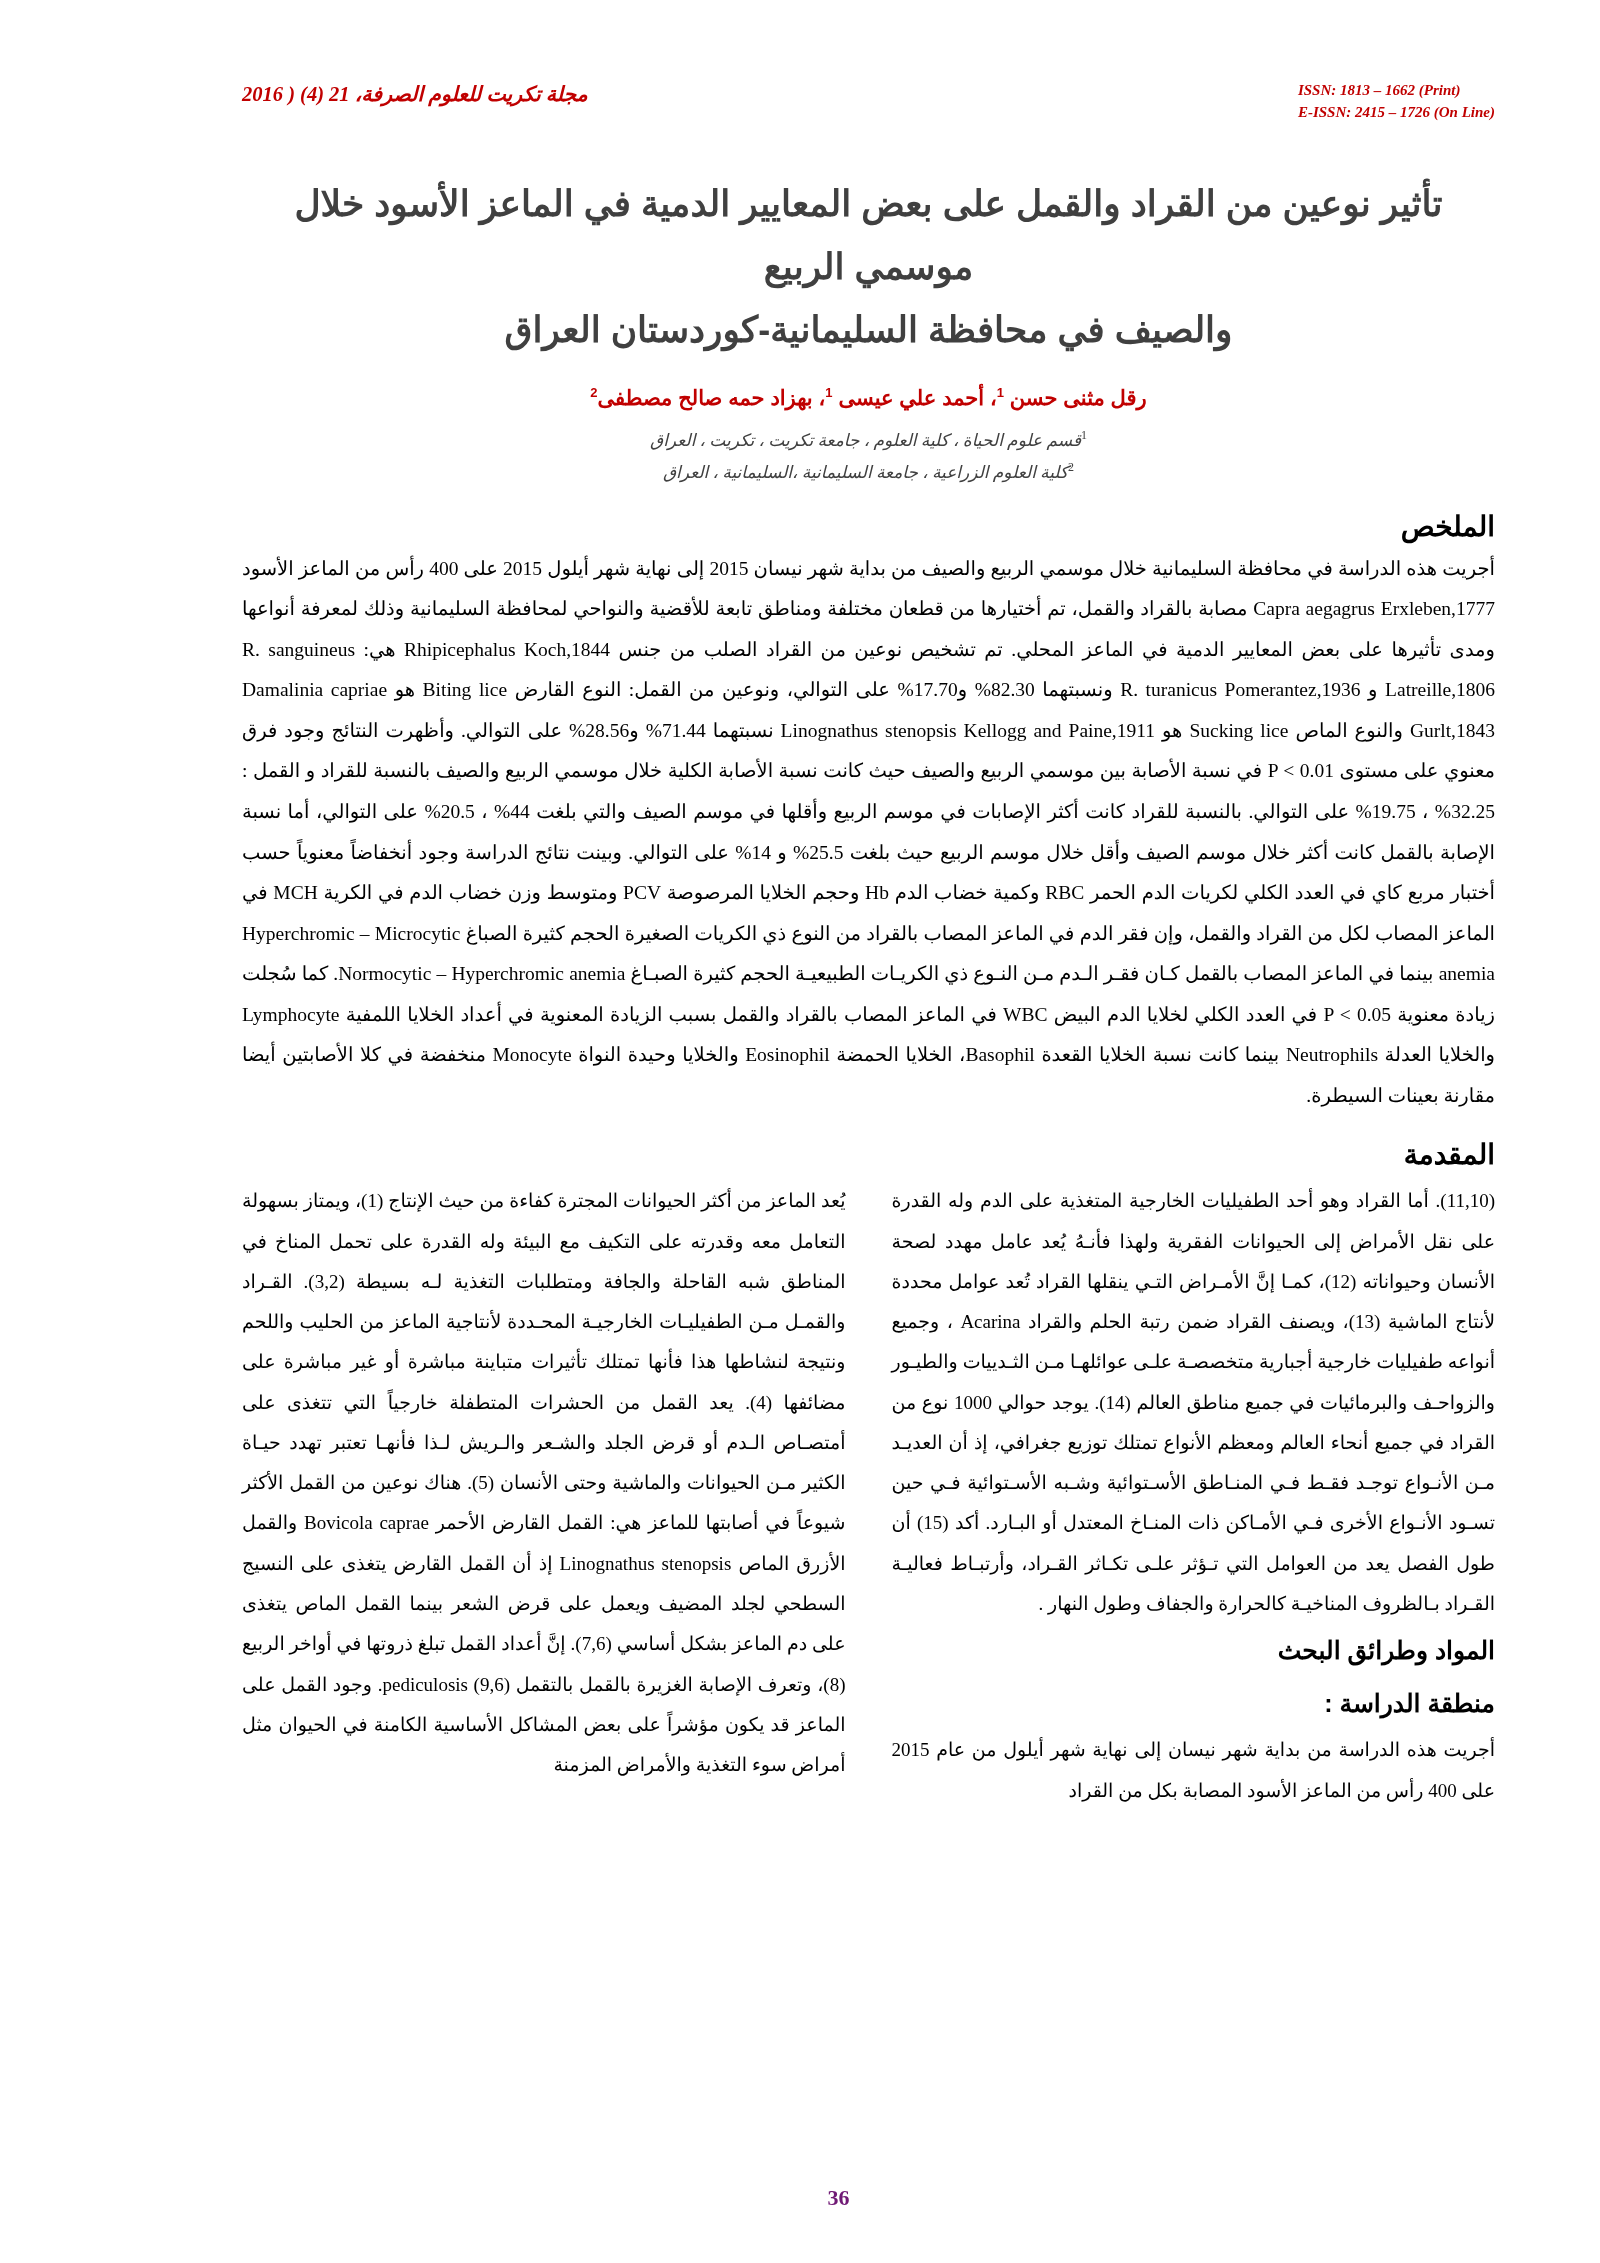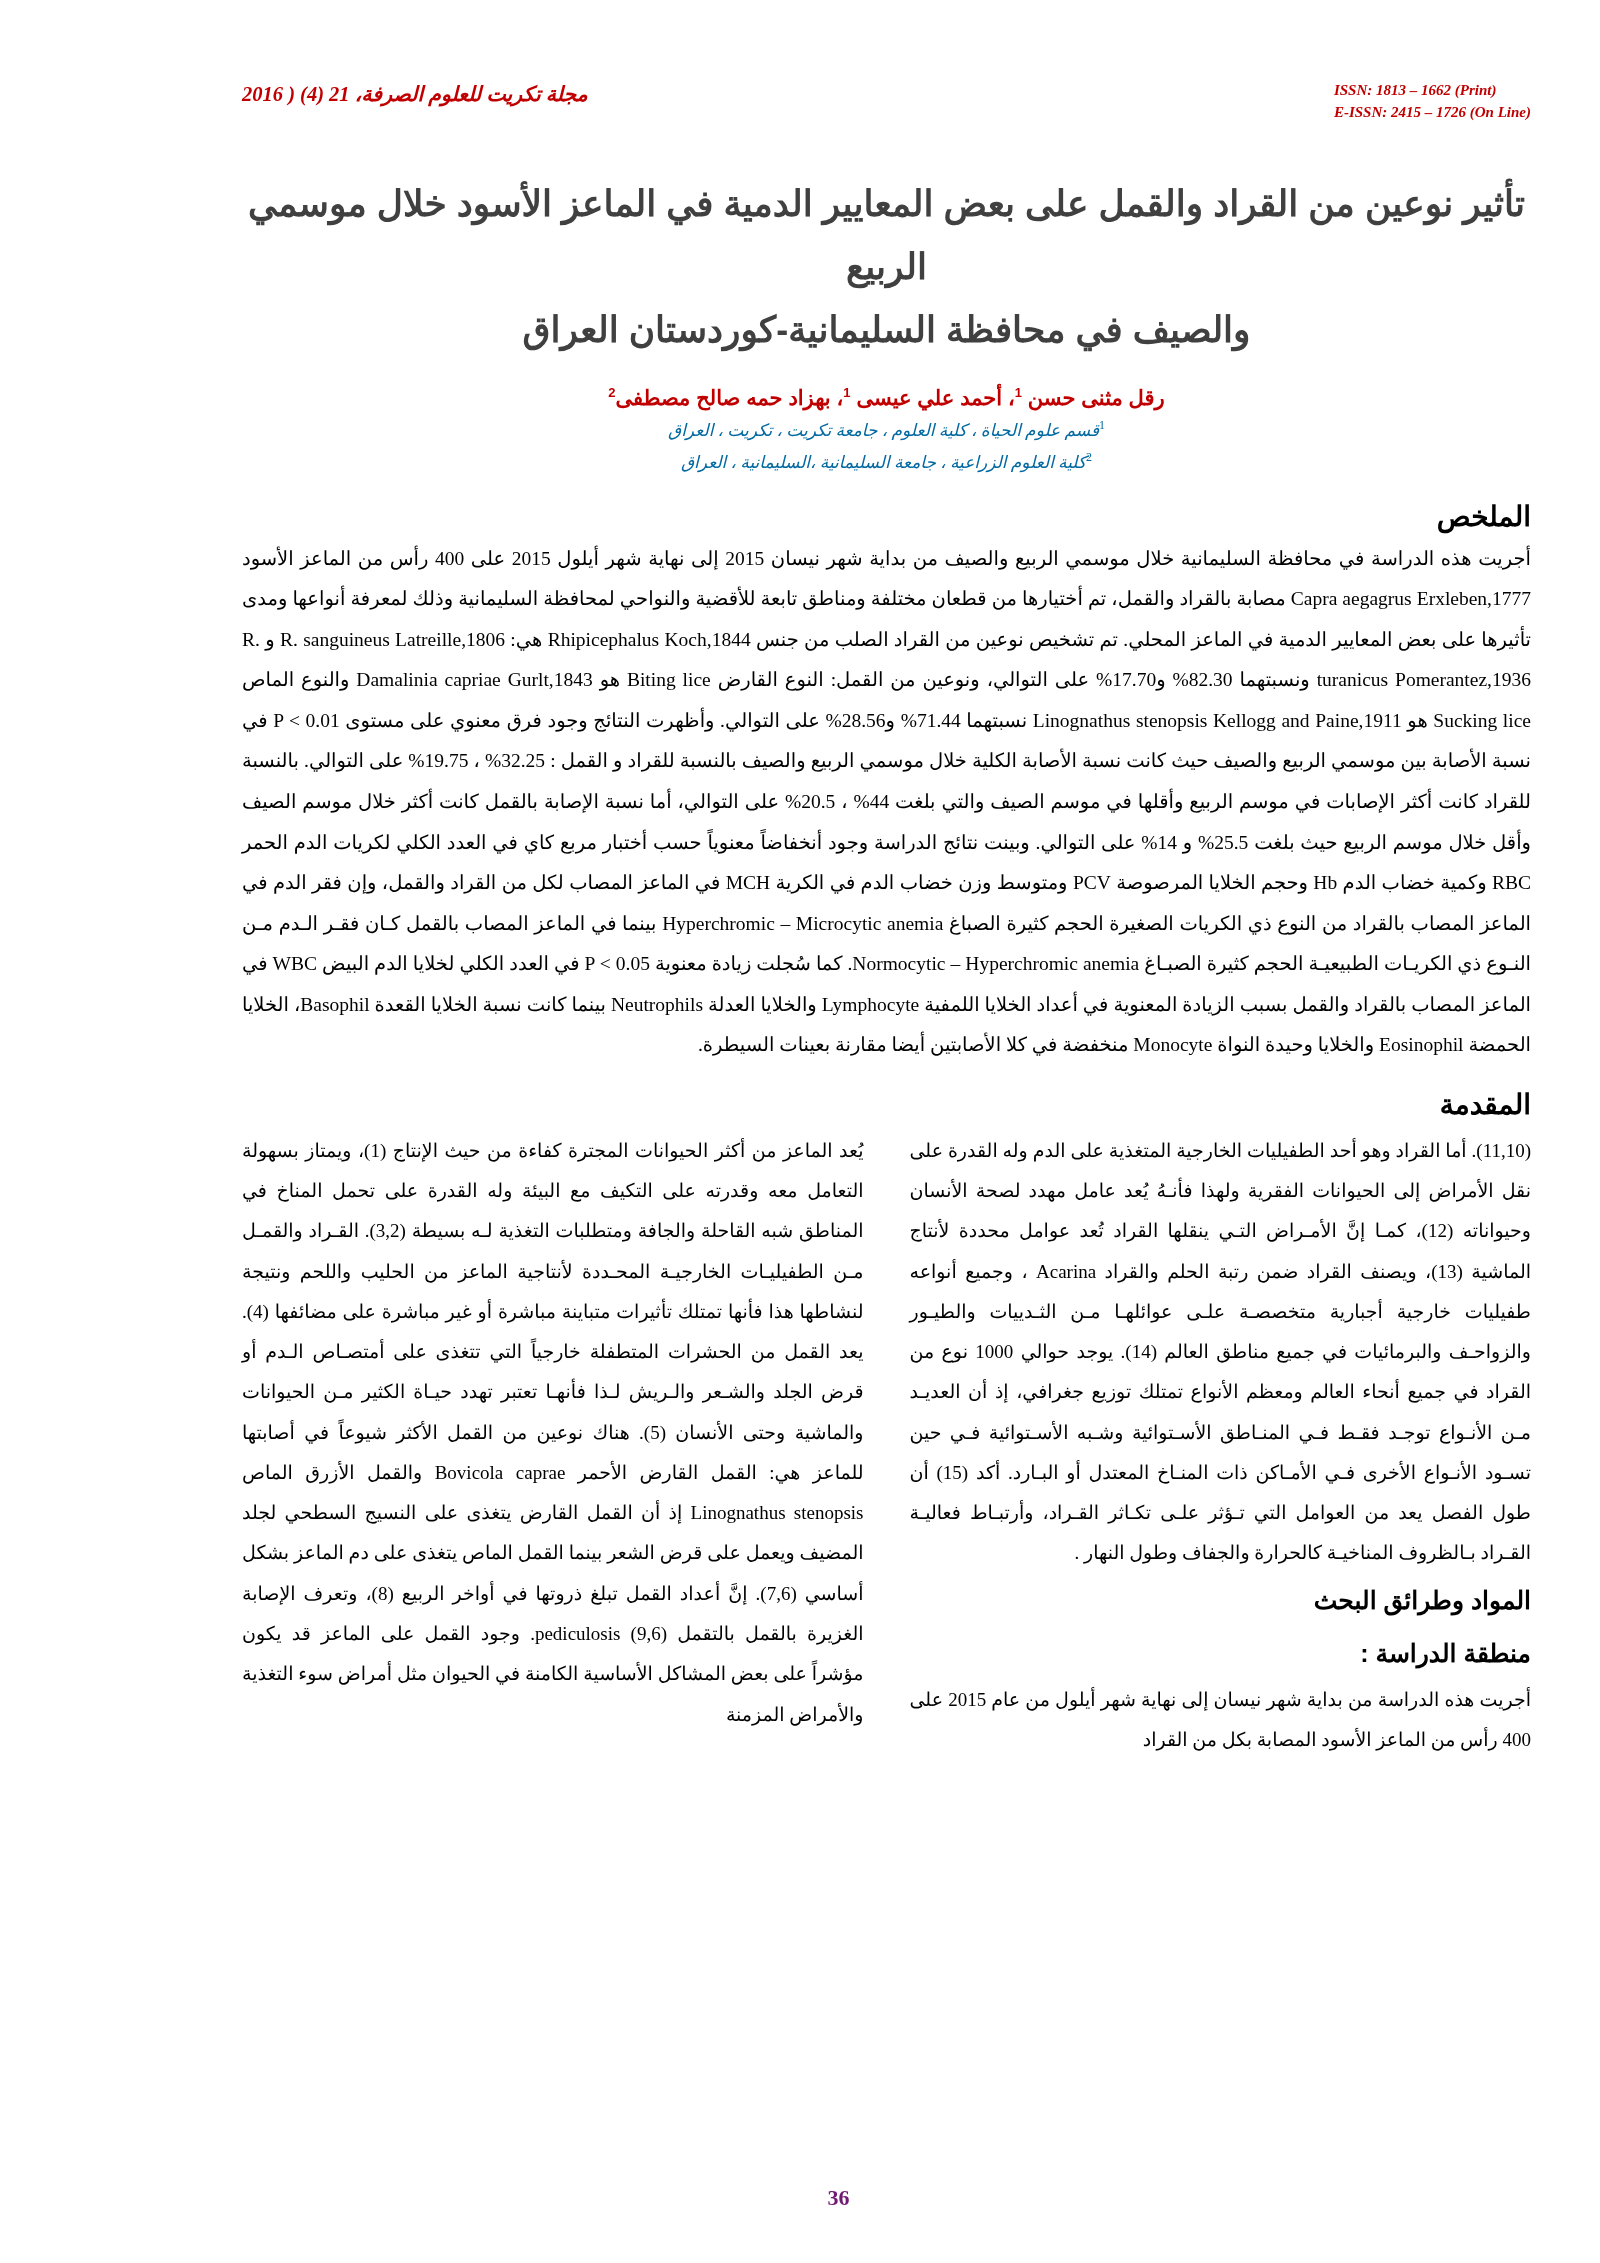--- a/index.html
+++ b/index.html
@@ -11,21 +11,21 @@
     width: 1600px;
     min-height: 2263px;
     font-family: "Liberation Serif", "DejaVu Serif", serif;
     color: #000000;
     position: relative;
   }
   .page {
     width: 1523px;
     min-height: 2263px;
     box-sizing: border-box;
-    padding: 60px 69px 40px 165px;
+    padding: 60px 105px 40px 165px;
     position: relative;
   }
 
   
   .header {
     display: flex;
     flex-direction: row-reverse;
     justify-content: space-between;
     align-items: flex-start;
     margin-top: 20px;
@@ -64,23 +64,23 @@
   .authors {
     margin-top: 24px;
     text-align: center;
     color: #c00000;
     font-family: "Liberation Sans", sans-serif;
     font-weight: bold;
     font-size: 21px;
   }
   .authors sup { font-size: 13px; }
   .affil {
-    margin-top: 4px;
+    margin-top: 14px;
     text-align: center;
-    color: #0369a1;
+    color: #404040;
     font-family: "Liberation Serif", serif;
     font-style: italic;
     font-size: 17px;
     line-height: 1.85;
   }
   .affil sup { font-size: 12px; font-style: normal; }
 
   
   .section-head {
     text-align: right;

